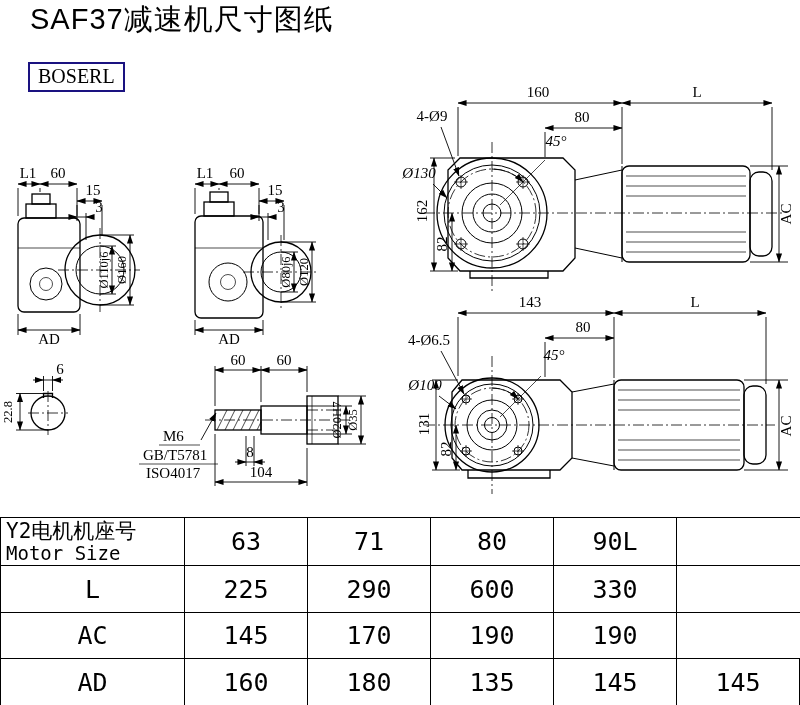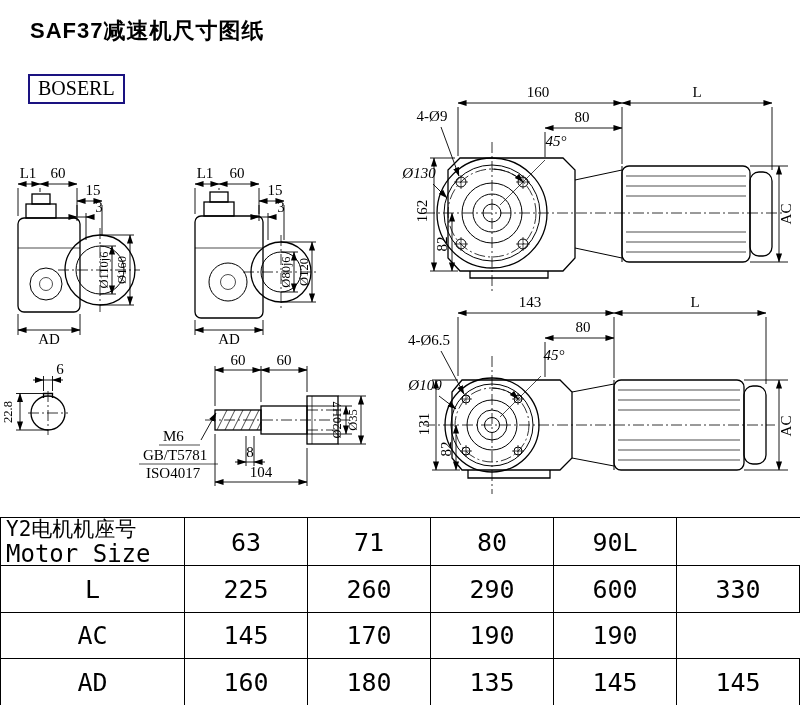--- a/index.html
+++ b/index.html
@@ -1,21 +1,21 @@
 <!DOCTYPE html>
 <html><head>
 <meta charset="utf-8">
 <style>
   * { margin:0; padding:0; box-sizing:border-box; }
   html,body { background:#fff; }
   .page { position:relative; width:800px; height:705px; background:#fff; overflow:hidden;
           font-family:"Liberation Sans", sans-serif; color:#000; }
-  .page-title { position:absolute; left:30px; top:16px; font-size:22px; font-weight:bold; letter-spacing:1px; }
+  .page-title { position:absolute; left:30px; top:0; font-size:29px; font-weight:normal; letter-spacing:1px; }
   .logo-box { position:absolute; left:28px; top:62px; border:2px solid #1a1280; padding:1px 8px 2px 8px;
-              font-family:"Liberation Serif", serif; font-size:20px; background:#fff;margin-top:12px; }
+              font-family:"Liberation Serif", serif; font-size:20px; background:#fff; }
   svg.drawing { position:absolute; left:0; top:0; }
   
   .o { fill:none; stroke:#000; stroke-width:1.3; }   
   .t { fill:none; stroke:#000; stroke-width:1; }     
   .hd { fill:none; stroke:#000; stroke-width:0.7; }  
   .c { fill:none; stroke:#000; stroke-width:0.8; stroke-dasharray:11 3 2 3; } 
   .d { fill:none; stroke:#000; stroke-width:0.9; }   
   text { fill:#000; font-family:"Liberation Serif", serif; font-size:15px; }
   .mid { text-anchor:middle; }
   .sm { font-size:12.5px; }
@@ -23,21 +23,21 @@
   
   .dim-table { position:absolute; left:0; top:517px; width:800px; height:188px;
                border-top:1px solid #000; display:grid; grid-template-rows:48px 47px 46px 47px;
                font-family:"DejaVu Sans Mono","DejaVu Sans", monospace; }
   .trow { display:grid; grid-template-columns:185px repeat(5,1fr); border-bottom:1px solid #000; }
   .tcell { border-right:1px solid #000; display:flex; align-items:center; justify-content:center;
            font-size:25px; }
   .trow .tcell:first-child { border-left:1px solid #000; }
   .head-cell { flex-direction:column; align-items:flex-start; justify-content:center; padding-left:5px; }
   .head-cn { font-size:21px; line-height:1.1; }
-  .head-en { font-size:24px; line-height:1.1; }
+  .head-en { font-size:19px; line-height:1.1; }
 </style>
 </head>
 <body>
 
 <div class="page">
 
   <h1 class="page-title">SAF37减速机尺寸图纸</h1>
   <div class="logo-box">
     <span>BOSERL</span>
   </div>
@@ -296,21 +296,20 @@
         <div class="head-en">Motor Size</div>
       </div>
       <div class="tcell">63</div>
       <div class="tcell">71</div>
       <div class="tcell">80</div>
       <div class="tcell">90L</div>
     </div>
     <div class="trow">
       <div class="tcell">L</div>
       <div class="tcell">225</div>
-      <div class="tcell">260</div>
       <div class="tcell">290</div>
       <div class="tcell">600</div>
       <div class="tcell">330</div>
     </div>
     <div class="trow">
       <div class="tcell">AC</div>
       <div class="tcell">145</div>
       <div class="tcell">170</div>
       <div class="tcell">190</div>
       <div class="tcell">190</div>

